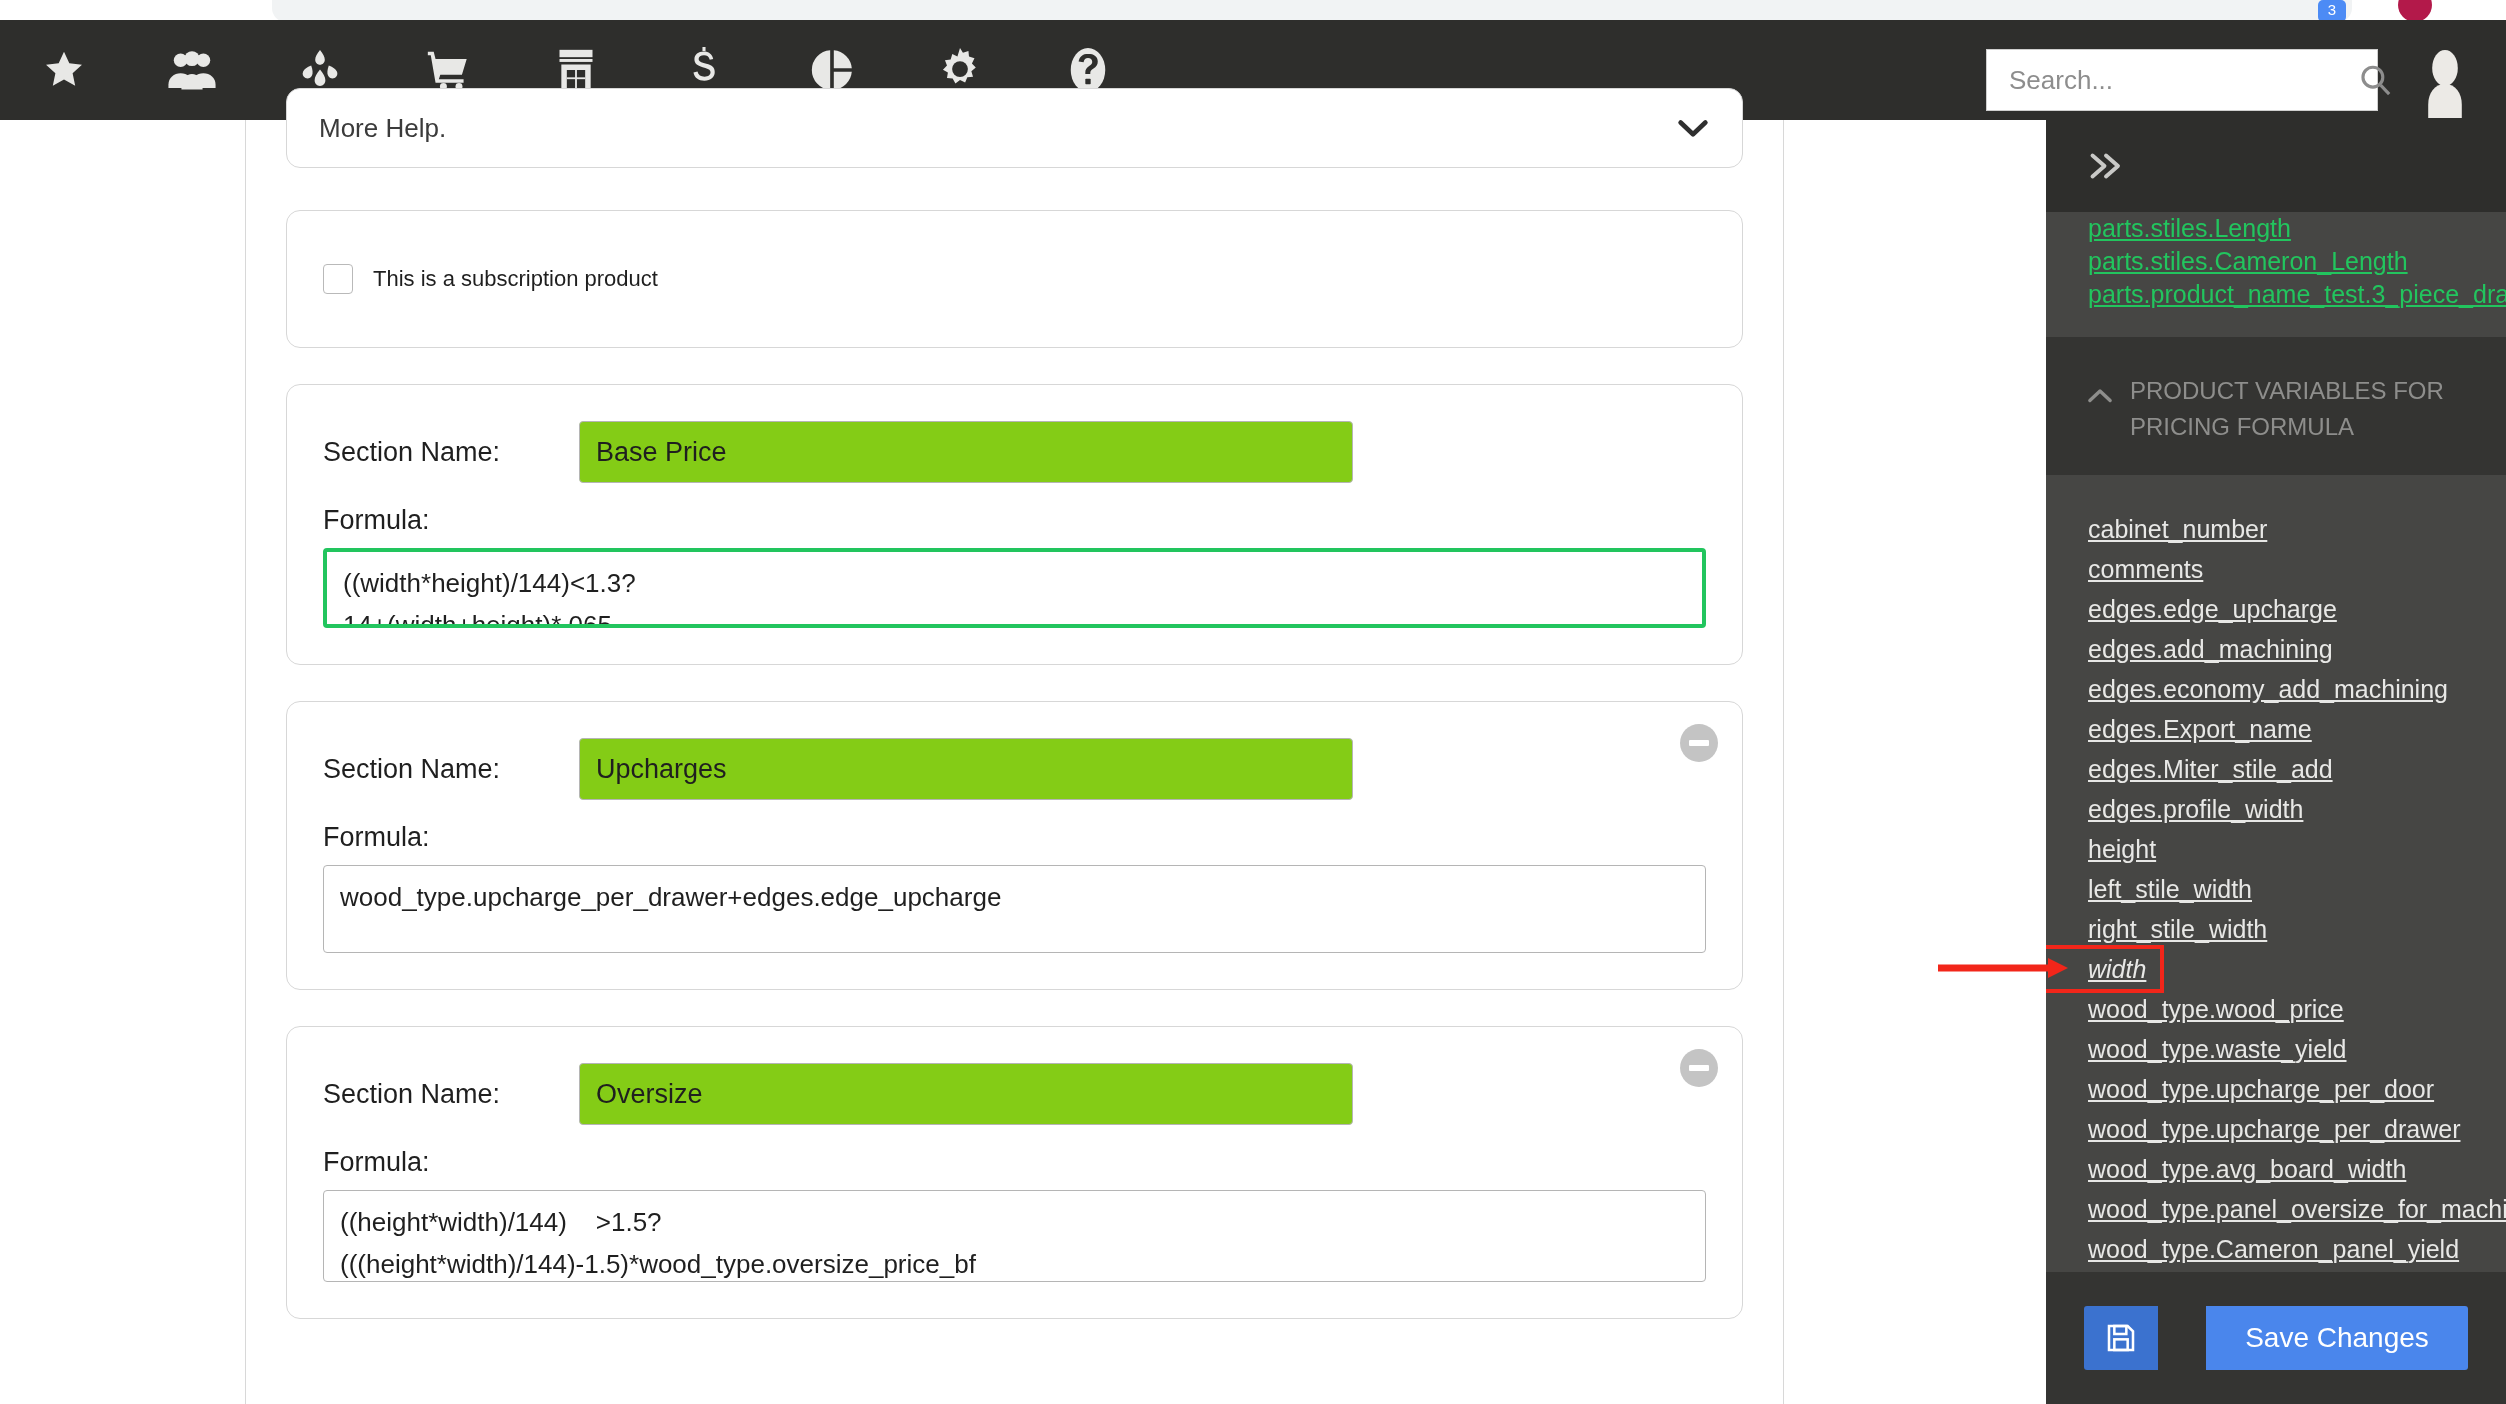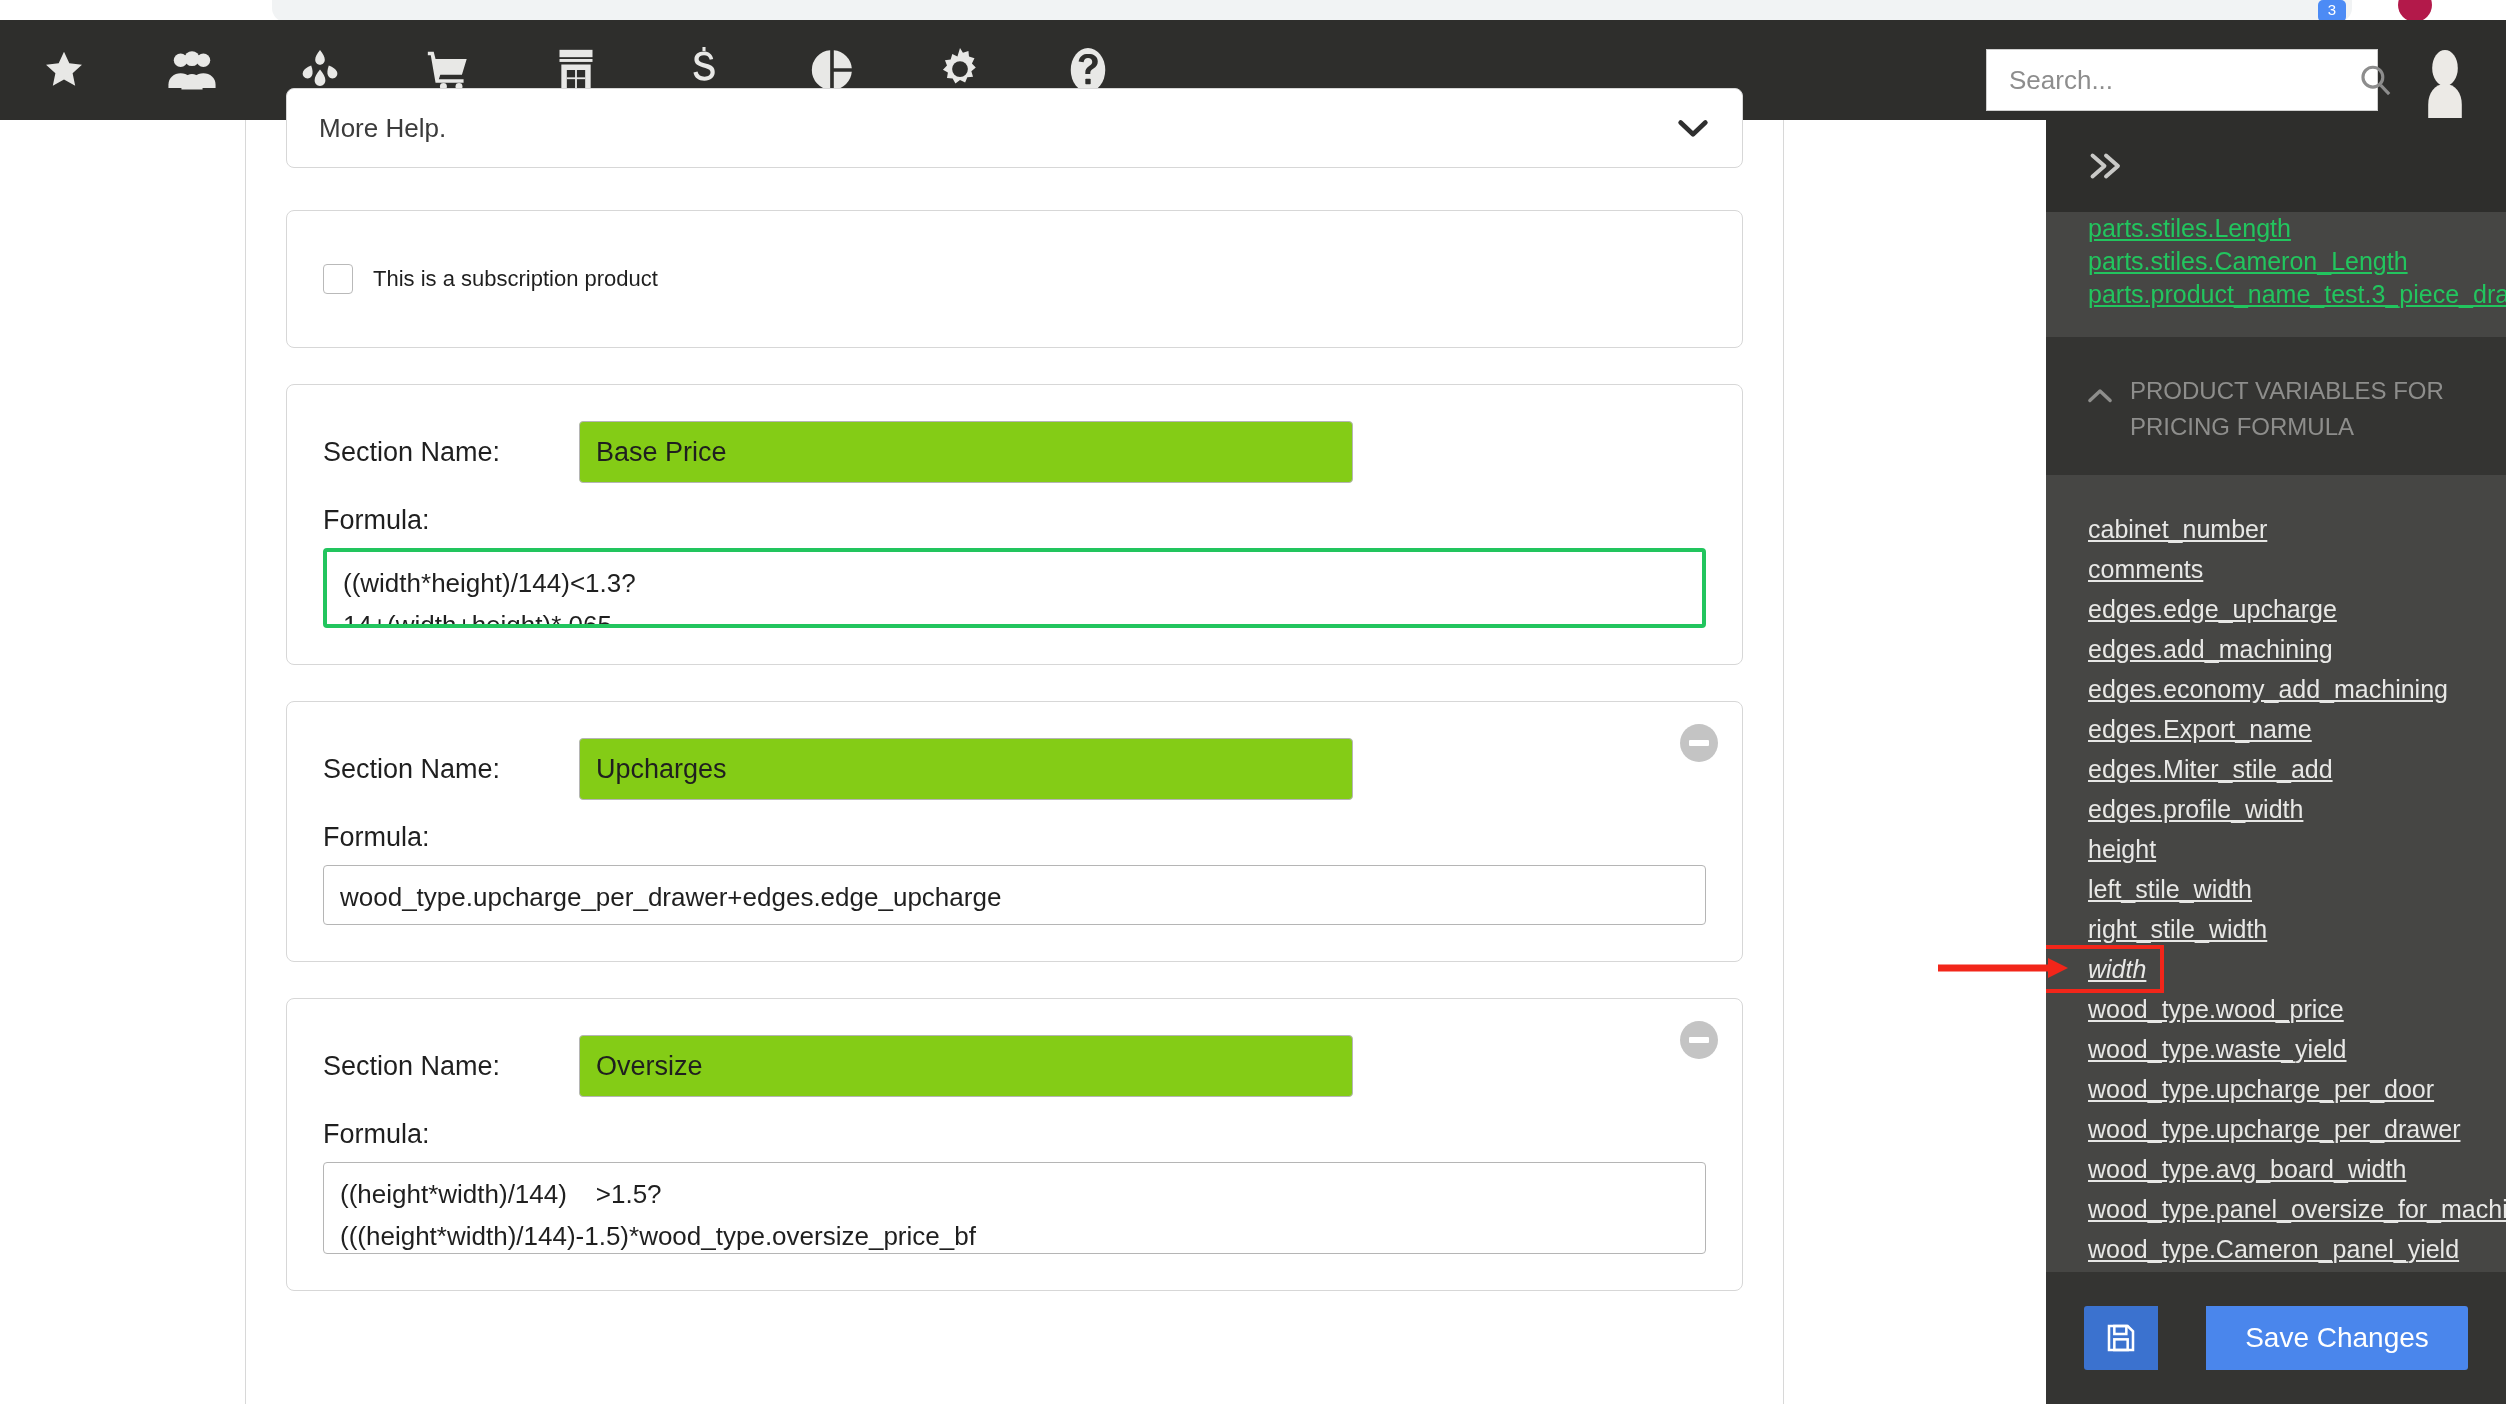--- a/index.html
+++ b/index.html
@@ -82,21 +82,21 @@
 
   
   .main-col {
     position: absolute; left: 246px; top: 0; width: 1537px; height: 1284px;
     padding: 0 40px;
   }
 
   .panel {
     background: #ffffff;
     border: 1px solid #d7d7d7;
-    border-radius: 8px;
+    border-radius: 14px;
     margin: 0 0 36px 0;
     position: relative;
   }
 
   .panel-more-help {
     height: 80px; margin-top: -32px; margin-bottom: 42px;
     display: flex; align-items: center; padding: 0 32px;
     justify-content: space-between;
   }
   .more-help-text { font-size: 26px; color: #3b3b3b; }
@@ -127,21 +127,21 @@
   .formula-area {
     display: block; width: 100%;
     border: 1px solid #b5b5b5; border-radius: 4px;
     background: #fff; resize: none; overflow: hidden;
     font-family: "Liberation Sans", sans-serif;
     font-size: 26px; line-height: 42px; color: #1f1f1f;
     padding: 10px 16px; outline: none;
   }
   .formula-area.focused { border: 4px solid #22c55e; }
   .formula-h-base { height: 80px; }
-  .formula-h-std { height: 60px; }
+  .formula-h-std { height: 88px; }
   .formula-h-tall { height: 92px; }
 
   .remove-btn {
     position: absolute; right: 24px; top: 22px;
     width: 38px; height: 38px; border-radius: 50%;
     background: #c4c4c4; display: flex; align-items: center;
     justify-content: center; cursor: pointer;
   }
   .remove-btn .bar { width: 20px; height: 6px; background: #ffffff; border-radius: 1px; }
 

